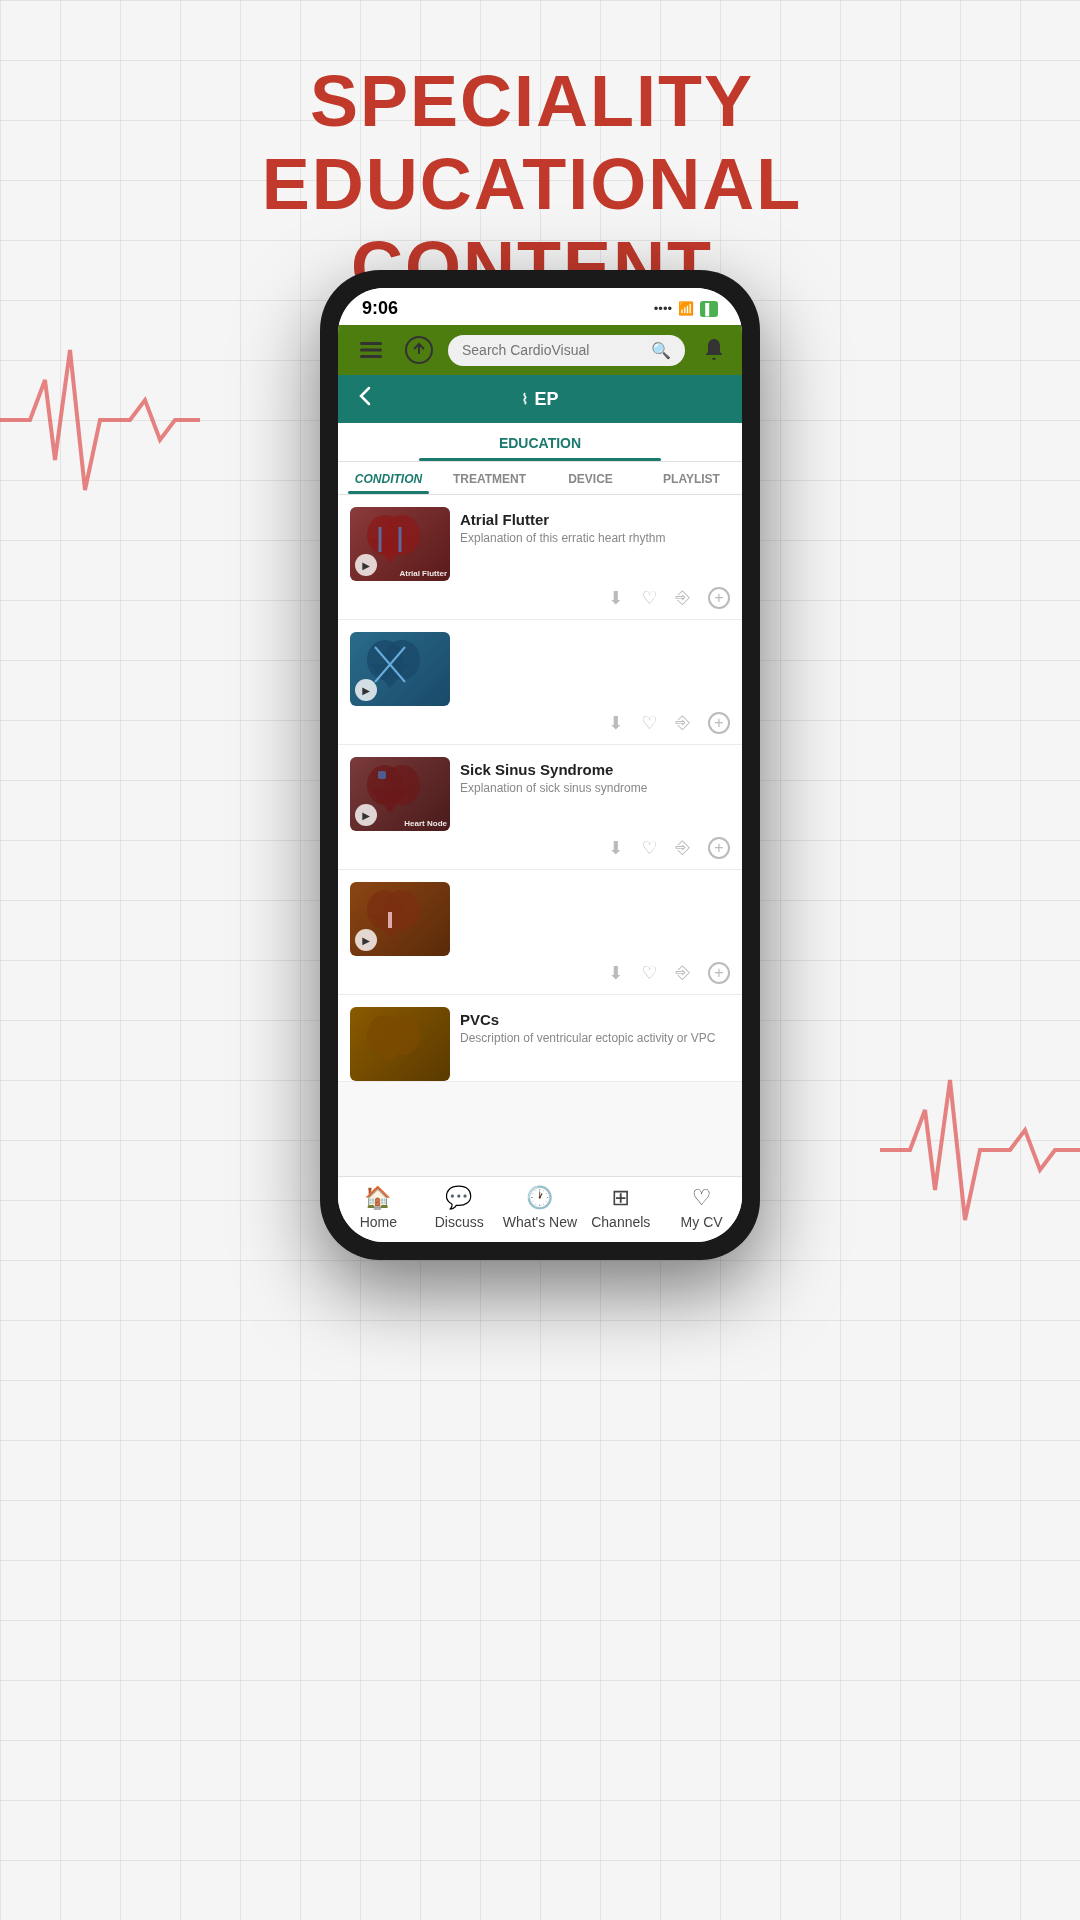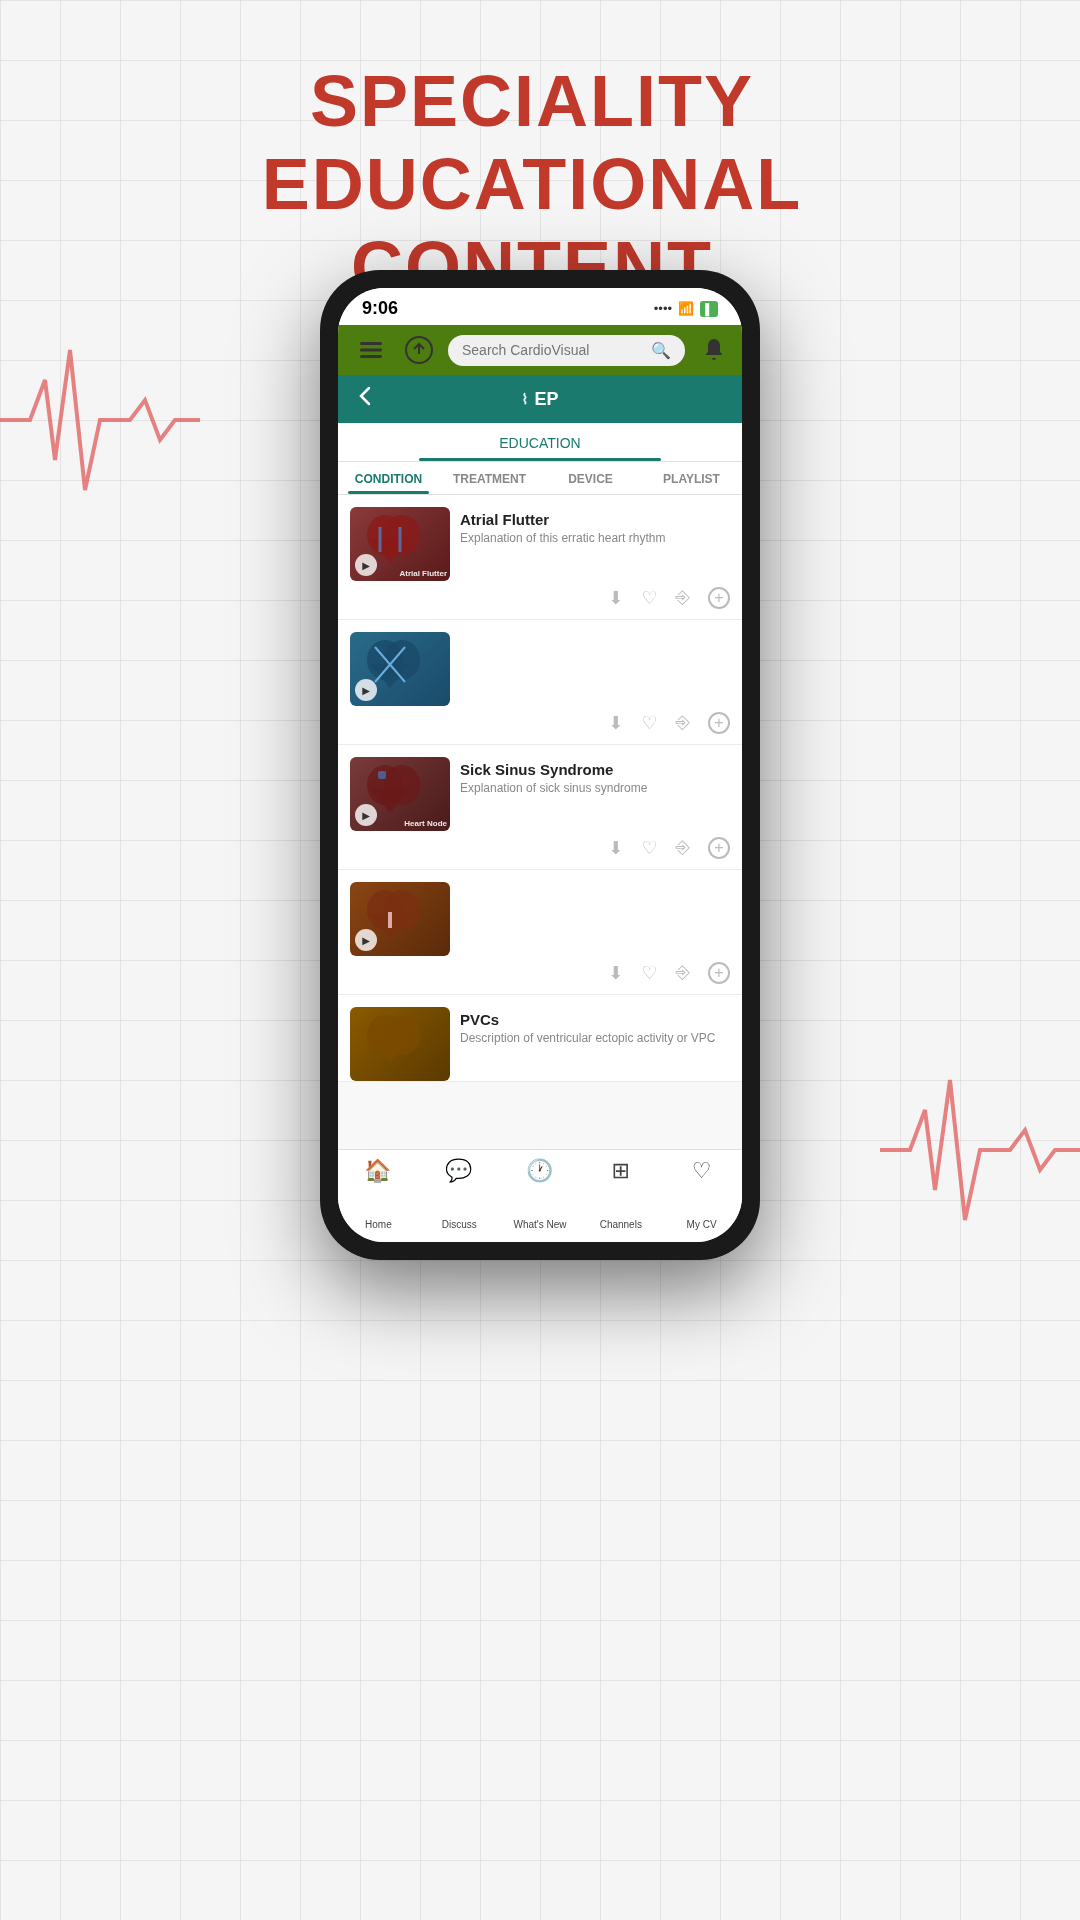--- a/index.html
+++ b/index.html
@@ -180,21 +180,21 @@
       display: flex;
       background: #fff;
       border-bottom: 1px solid #e0e0e0;
       flex-shrink: 0;
     }
     .tab-top {
       flex: 1;
       text-align: center;
       padding: 12px 0 10px;
       font-size: 14px;
-      font-weight: 400;
+      font-weight: 700;
       color: #888;
       cursor: pointer;
       position: relative;
     }
     .tab-top.active {
       color: #1a7a6e;
     }
     .tab-top.active::after {
       content: '';
       position: absolute;
@@ -216,20 +216,21 @@
       text-align: center;
       padding: 10px 0 8px;
       font-size: 12px;
       font-weight: 600;
       color: #888;
       cursor: pointer;
       position: relative;
     }
     .tab-sub.active {
       color: #1a7a6e;
+      font-style: italic;
     }
     .tab-sub.active::after {
       content: '';
       position: absolute;
       bottom: 0; left: 10%; right: 10%;
       height: 3px;
       background: #1a7a6e;
       border-radius: 2px;
     }
 
@@ -341,23 +342,22 @@
       flex-direction: column;
       align-items: center;
       gap: 3px;
       cursor: pointer;
     }
     .bottom-nav-icon {
       font-size: 22px;
       color: #444;
     }
     .bottom-nav-label {
-      font-size: 10px;
+      font-size: 14px;
       color: #444;
-      margin-top: 32px;
     }
 
     
     .thumb-1 { background: linear-gradient(135deg, #8B3A3A 0%, #5a1a1a 100%); }
     .thumb-2 { background: linear-gradient(135deg, #2a6b8a 0%, #1a4a6a 100%); }
     .thumb-3 { background: linear-gradient(135deg, #7a3a3a 0%, #4a1a1a 100%); }
     .thumb-4 { background: linear-gradient(135deg, #8B4513 0%, #5a2a0a 100%); }
     .thumb-5 { background: linear-gradient(135deg, #8B5A00 0%, #5a3a00 100%); }
 
     .heart-svg {

